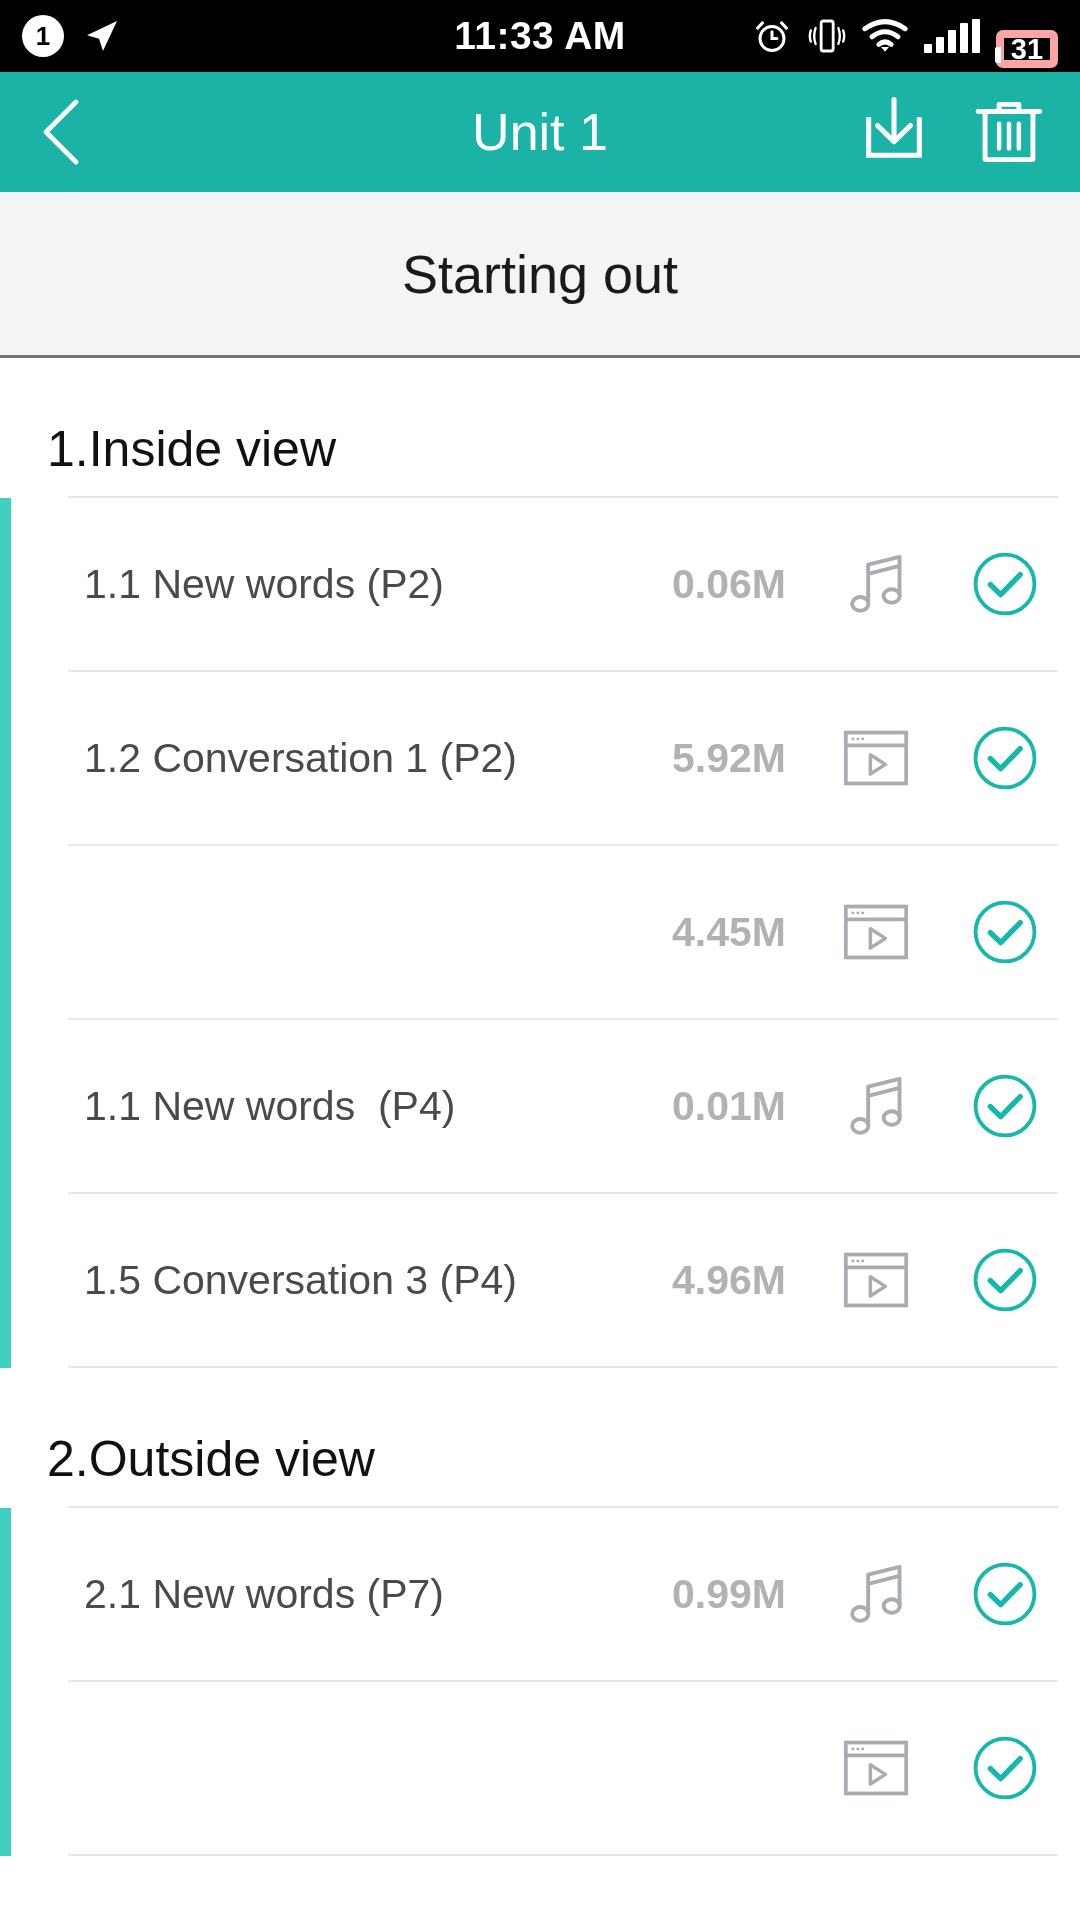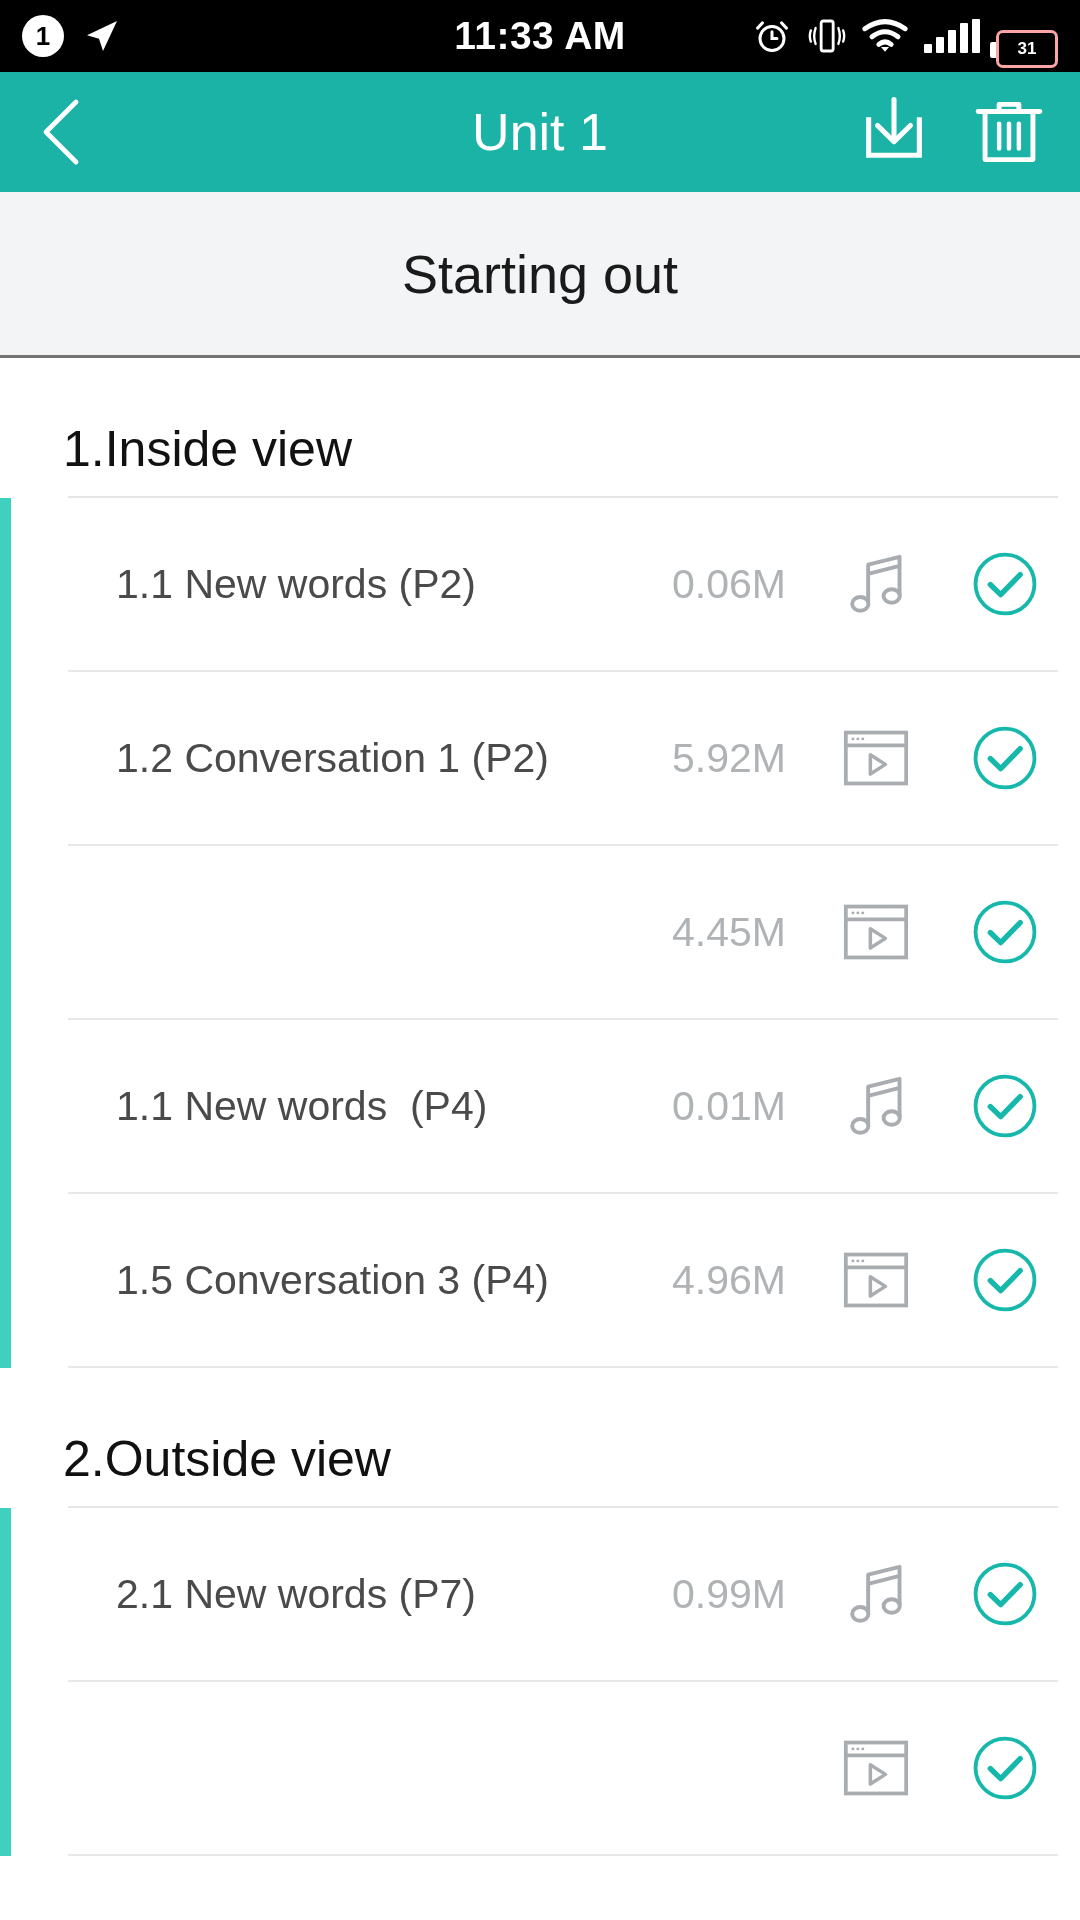--- a/index.html
+++ b/index.html
@@ -28,23 +28,23 @@
   }
   .badge-one{
     width:42px; height:42px; border-radius:50%;
     background:#ffffff; color:#000000;
     display:flex; align-items:center; justify-content:center;
     font-size:26px; font-weight:700;
   }
   .battery{
     position:relative;
     width:62px; height:38px;
-    border:3px solid #fca5a5; border-radius:7px;
-    display:flex; align-items:center; justify-content:center;
-    color:#ffffff; font-size:17px; font-weight:700;margin-top:26px;
+    border:8px solid #fca5a5; border-radius:7px;
+    display:flex; align-items:center; justify-content:center;
+    color:#ffffff; font-size:29px; font-weight:700;margin-top:26px;
   }
   .battery:before{
     content:""; position:absolute; left:-9px; top:9px;
     width:6px; height:16px; background:#ffffff; border-radius:2px 0 0 2px;
   }
   .battery span{ color:#ffffff; }
   .sigbars{ display:flex; align-items:flex-end; gap:4px; height:34px; }
   .sigbars i{ display:block; width:8px; background:#ffffff; border-radius:1px; }
 
   
@@ -72,49 +72,49 @@
     border-bottom:3px solid #737373;
   }
   .subheader-text{ font-size:54px; color:#1a1a1a; font-weight:400; }
 
   
   .content{ width:1080px; background:#ffffff; }
 
   .section{ position:relative; }
   .section-title{
     font-size:50px; color:#111111; font-weight:400;
-    padding:62px 0 18px 63px;
+    padding:62px 0 18px 47px;
   }
   .section-rule{
     height:2px; background:#e3e5e7;
     margin-left:68px; margin-right:22px;
   }
   .section-body{ position:relative; }
   .accent-bar{
     position:absolute; left:0; top:0; bottom:0;
     width:11px; background:#3fd0c0;
   }
 
   .row{
     height:172px;
     display:flex; align-items:center;
-    padding-left:116px; padding-right:30px;
+    padding-left:84px; padding-right:30px;
     position:relative;
   }
   .row-divider{
     height:2px; background:#e6e8ea;
     margin-left:68px; margin-right:22px;
   }
   .row-title{
     font-size:41px; color:#4a4a4a; font-weight:400;
     white-space:pre;
     flex:0 0 auto;
   }
   .row-size{
-    font-size:41px; color:#b0b3b6; font-weight:400;
+    font-size:41px; color:#b0b3b6; font-weight:700;
     position:absolute; left:672px;
   }
   .row-type-icon{
     position:absolute; left:842px;
     width:68px; height:68px;
     display:flex; align-items:center; justify-content:center;
   }
   .row-check{
     position:absolute; left:972px;
     width:66px; height:66px;

